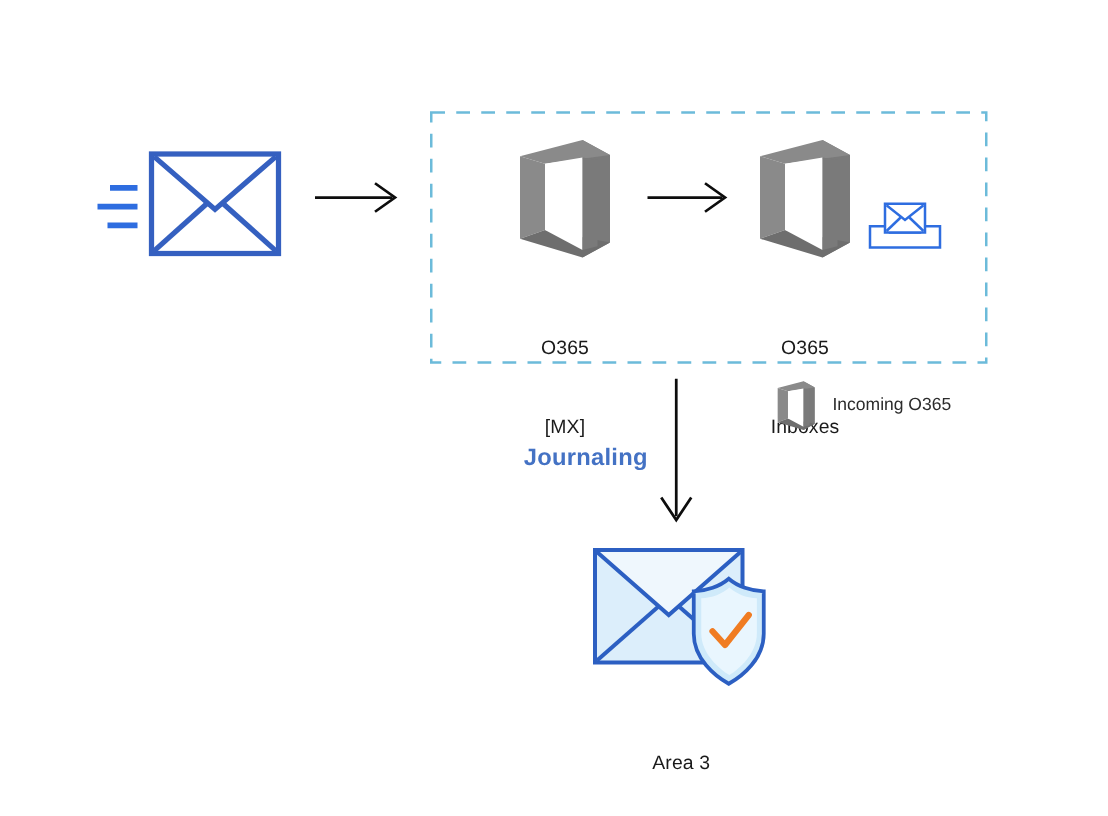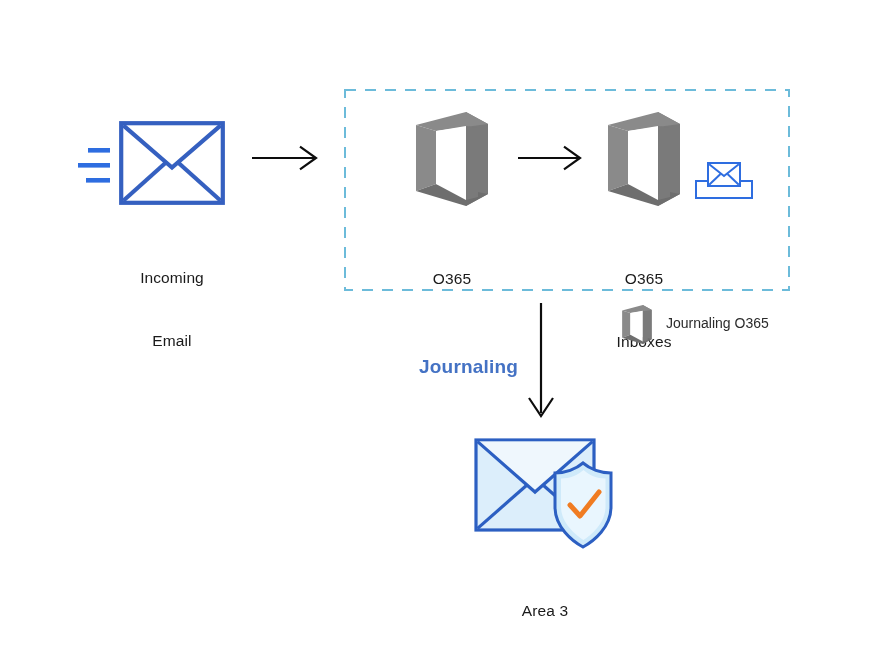--- a/index.html
+++ b/index.html
@@ -77,24 +77,20 @@
   <div class="node" style="left:119px; top:121px; width:106px; height:84px;">
     <svg width="106" height="84" viewBox="0 0 106 84">
       <rect x="2.2" y="2.2" width="101.6" height="79.6" fill="#ffffff" stroke="#3560C0" stroke-width="4.2"></rect>
 
       <path d="M 4.3 4.3 L 53 46.5 L 101.7 4.3" fill="none" stroke="#3560C0" stroke-width="4.2" stroke-linejoin="miter" stroke-linecap="butt"></path>
       <path d="M 4.3 79.7 L 47.5 41.0" fill="none" stroke="#3560C0" stroke-width="4.2"></path>
       <path d="M 101.7 79.7 L 58.5 41.0" fill="none" stroke="#3560C0" stroke-width="4.2"></path>
     </svg>
   </div>
 
-  <div class="label" style="left:92px; top:225px; width:160px;">
-    <span class="label-line">Incoming</span>
-    <span class="label-line">Email</span>
-  </div>
 
   <div class="node" style="left:252px; top:143px; width:70px; height:30px;">
     <svg width="70" height="30" viewBox="0 0 70 30">
       <line x1="0" y1="15" x2="62" y2="15" stroke="#0d0d0d" stroke-width="2.2"></line>
       <path d="M 48 3.6 L 64 15 L 48 26.4" fill="none" stroke="#0d0d0d" stroke-width="2.2" stroke-linejoin="miter" stroke-linecap="butt"></path>
     </svg>
   </div>
 
   <div class="node" style="left:406px; top:108px; width:92px; height:102px;">
     <svg width="92" height="102" viewBox="0 0 92 102">
@@ -108,20 +104,21 @@
       <path d="M 10 83 L 30 76 L 82 86 L 60 98 Z" fill="#6e6e6e"></path>
 
       <path d="M 30 23 L 60 18 L 60 92 L 30 76 Z" fill="#ffffff"></path>
 
       <path d="M 60 18 L 72 20 L 72 89 L 60 92 Z" fill="#7a7a7a"></path>
     </svg>
   </div>
 
   <div class="label" style="left:372px; top:226px; width:160px;">
     <span class="label-line">O365</span>
+    <span class="label-line">[MX]</span>
   </div>
 
   <div class="node" style="left:518px; top:143px; width:68px; height:30px;">
     <svg width="68" height="30" viewBox="0 0 68 30">
       <line x1="0" y1="15" x2="60" y2="15" stroke="#0d0d0d" stroke-width="2.2"></line>
       <path d="M 46 3.6 L 62 15 L 46 26.4" fill="none" stroke="#0d0d0d" stroke-width="2.2" stroke-linejoin="miter" stroke-linecap="butt"></path>
     </svg>
   </div>
 
   <div class="node" style="left:598px; top:108px; width:92px; height:102px;">
@@ -156,21 +153,21 @@
   <div class="node" style="left:618px; top:303px; width:38px; height:43px;">
     <svg width="38" height="43" viewBox="0 0 92 102">
       <path d="M 60 4 L 82 16 L 82 86 L 60 98 Z" fill="#7a7a7a"></path>
       <path d="M 60 4 L 82 16 L 30 23 L 10 17 Z" fill="#8a8a8a"></path>
       <path d="M 10 17 L 30 23 L 30 76 L 10 83 Z" fill="#8a8a8a"></path>
       <path d="M 10 83 L 30 76 L 82 86 L 60 98 Z" fill="#6e6e6e"></path>
       <path d="M 30 23 L 60 18 L 60 92 L 30 76 Z" fill="#ffffff"></path>
       <path d="M 60 18 L 72 20 L 72 89 L 60 92 Z" fill="#7a7a7a"></path>
     </svg>
   </div>
-  <div class="legend-text" style="left:666px; top:315px;">Journaling O365</div>
+  <div class="legend-text" style="left:666px; top:315px;">Incoming O365</div>
 
   <div class="node" style="left:524px; top:303px; width:34px; height:118px;">
     <svg width="34" height="118" viewBox="0 0 34 118">
       <line x1="17" y1="0" x2="17" y2="110" stroke="#0d0d0d" stroke-width="2.2"></line>
       <path d="M 5 95 L 17 113 L 29 95" fill="none" stroke="#0d0d0d" stroke-width="2.2" stroke-linejoin="miter" stroke-linecap="butt"></path>
     </svg>
   </div>
 
   <div class="journaling" style="left:419px; top:356px; color:#4472C4;">Journaling</div>
 

